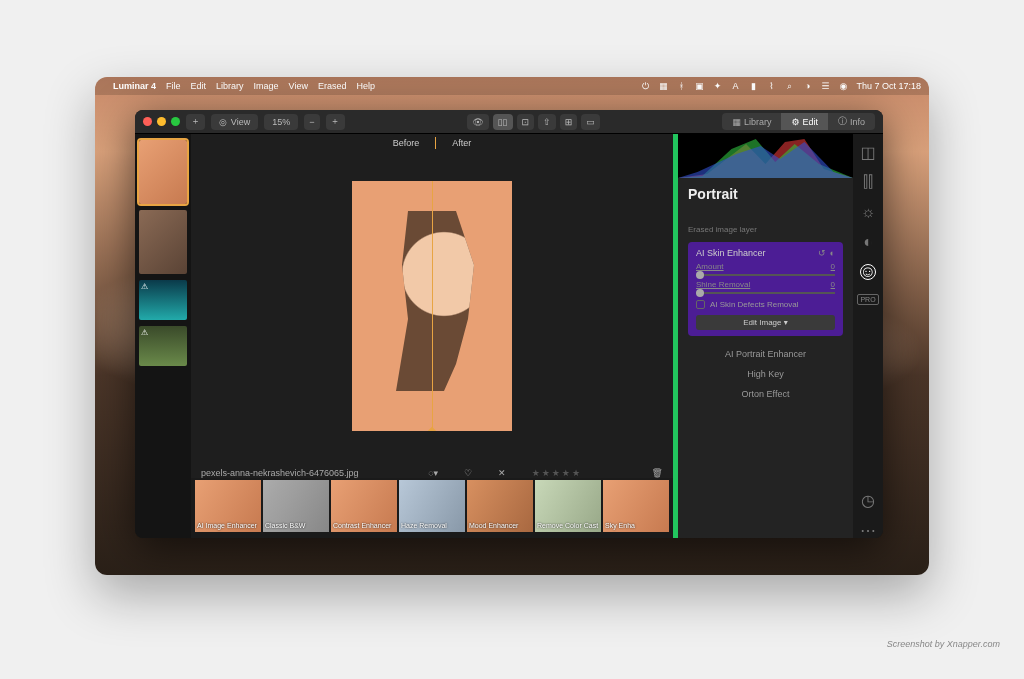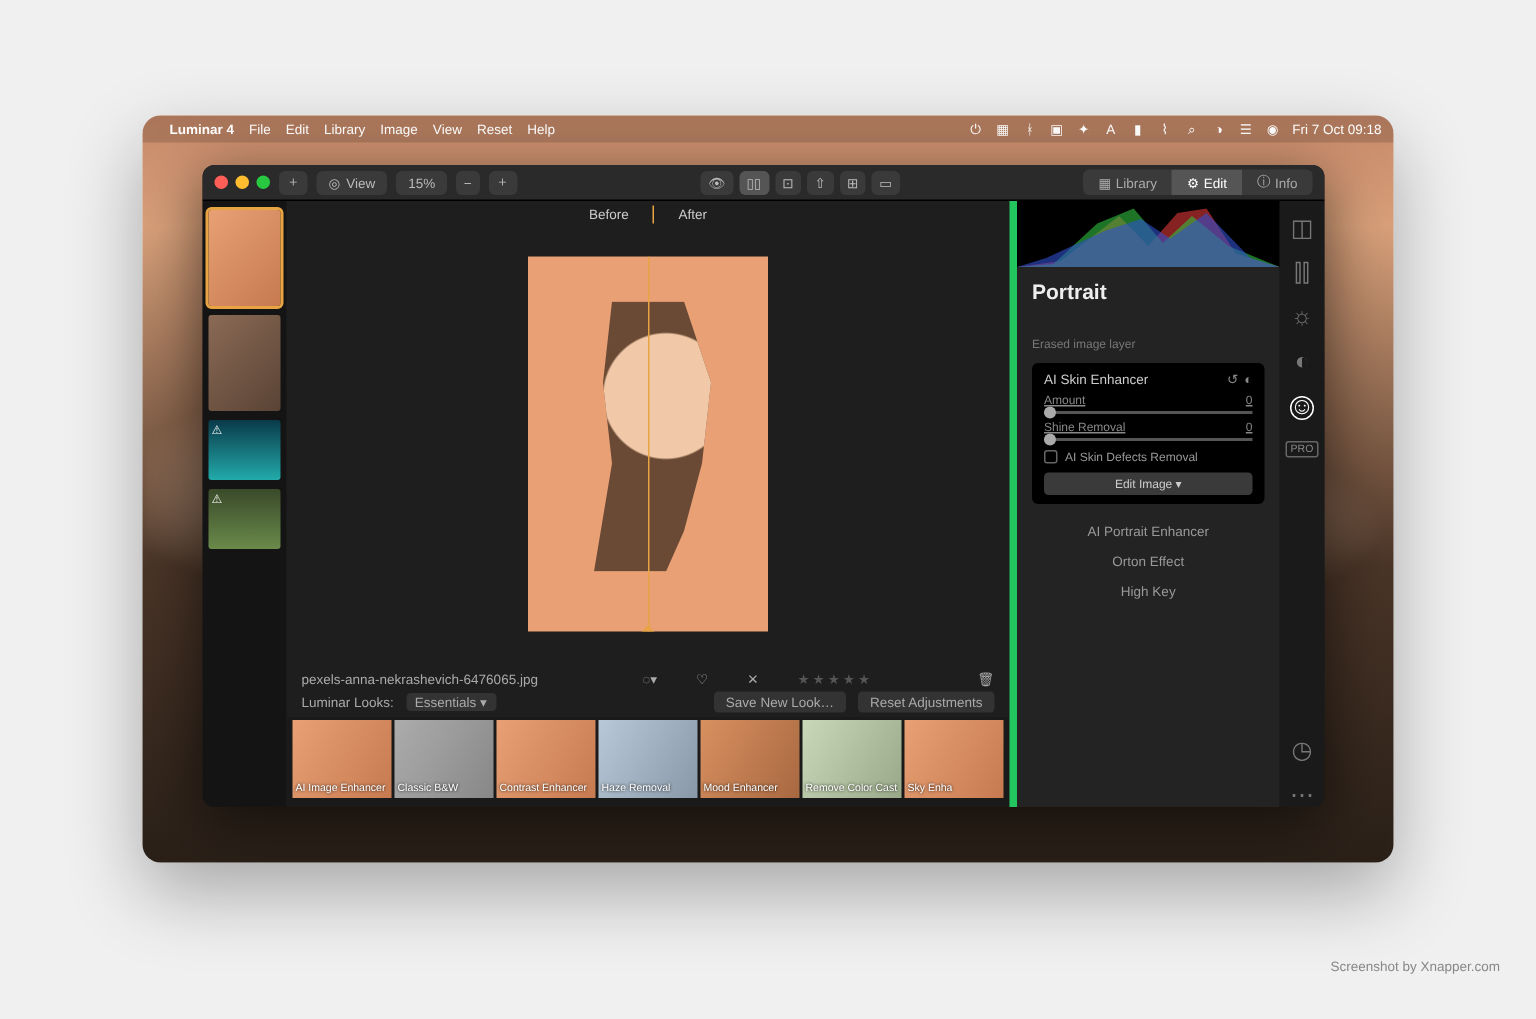--- a/index.html
+++ b/index.html
@@ -104,73 +104,73 @@
   .look.remove { background: linear-gradient(120deg,#c8d8b8,#98a888); }
   .look .lbl { position: absolute; left: 2px; bottom: 2px; right: 2px; line-height: 1.1; text-shadow: 0 0 2px #000; }
 
   
   .inspector { width: 180px; background: #232323; display: flex; flex-direction: column; border-left: 5px solid #22c55e; }
   .histogram { height: 44px; background: #000; position: relative; overflow: hidden; }
   .histogram svg { width: 100%; height: 100%; }
   .panel-body { flex: 1; padding: 8px 10px; color: #ccc; font-size: 10px; overflow-y: auto; }
   .panel-title { font-size: 14px; font-weight: 600; color: #eee; margin-bottom: 2px; }
   .panel-sub { font-size: 8px; color: #777; margin-bottom: 8px; margin-top: 23px; }
-  .tool-block { background: #000000; border-radius: 4px; padding: 6px 8px; margin-bottom: 8px; }
+  .tool-block { background: #4c1d95; border-radius: 4px; padding: 6px 8px; margin-bottom: 8px; }
   .tool-header { display: flex; align-items: center; font-size: 9px; color: #ccc; margin-bottom: 4px; }
   .tool-header .ticons { margin-left: auto; display: flex; gap: 4px; color: #888; }
   .slider-row { font-size: 8px; color: #888; margin-top: 4px; }
   .slider-row .srow { display: flex; justify-content: space-between; text-decoration: underline; }
   .slider-track { height: 2px; background: #555; margin-top: 3px; position: relative; }
   .slider-thumb { position: absolute; left: 0; top: -3px; width: 8px; height: 8px; border-radius: 50%; background: #aaa; }
   .checkbox-row { display: flex; align-items: center; gap: 5px; font-size: 8px; color: #999; margin-top: 6px; }
   .cb { width: 9px; height: 9px; border: 1px solid #666; border-radius: 2px; }
   .mask-btn { margin-top: 6px; background: #3a3a3a; color: #ccc; font-size: 8px; text-align: center; padding: 3px 0; border-radius: 3px; }
   .tool-link { font-size: 9px; color: #999; padding: 5px 2px; text-align: center; }
 
   
   .iconrail { width: 30px; background: #1a1a1a; display: flex; flex-direction: column; align-items: center; padding-top: 10px; gap: 14px; }
   .iconrail .ri { width: 16px; height: 16px; color: #777; display: flex; align-items: center; justify-content: center; }
   .iconrail .ri.active { color: #fff; border: 1px solid #fff; border-radius: 50%; padding: 2px; }
   .iconrail .pro { font-size: 7px; border: 1px solid #666; padding: 1px 2px; color: #888; border-radius: 2px; }
   .iconrail .spacer { flex: 1; }
 
-  .caption { position: absolute; right: 24px; bottom: 30px; font-size: 9px; color: #888; }
+  .caption { position: absolute; right: 24px; bottom: 30px; font-size: 9px; color: #888; font-style: italic; }
 </style>
 </head>
 <body>
 
 <div class="desktop">
   <div class="clouds"></div>
 
   <div class="mac-menubar">
     <div class="left">
       <span class="apple-logo"></span>
       <span class="menu-item" style="font-weight:600">Luminar 4</span>
       <span class="menu-item">File</span>
       <span class="menu-item">Edit</span>
       <span class="menu-item">Library</span>
       <span class="menu-item">Image</span>
       <span class="menu-item">View</span>
-      <span class="menu-item">Reset</span>
+      <span class="menu-item">Erased</span>
       <span class="menu-item">Help</span>
     </div>
     <div class="right">
       <span class="status-icon">⏻</span>
       <span class="status-icon">▦</span>
       <span class="status-icon">ᚼ</span>
       <span class="status-icon">▣</span>
       <span class="status-icon">✦</span>
       <span class="status-icon">A</span>
       <span class="status-icon">▮</span>
       <span class="status-icon">⌇</span>
       <span class="status-icon">⌕</span>
       <span class="status-icon">◑</span>
       <span class="status-icon">☰</span>
       <span class="status-icon">◉</span>
-      <span>Fri 7 Oct  09:18</span>
+      <span>Thu 7 Oct  17:18</span>
     </div>
   </div>
 
   <div class="app-window">
 
     <div class="titlebar">
       <div class="traffic">
         <span class="red"></span>
         <span class="yellow"></span>
         <span class="green"></span>
@@ -240,27 +240,20 @@
         </div>
         <div class="filename-row">
           <span>pexels-anna-nekrashevich-6476065.jpg</span>
           <span style="margin-left:auto">◌▾</span>
           <span>♡</span>
           <span>✕</span>
           <span class="stars">★★★★★</span>
           <span class="right">🗑</span>
         </div>
 
-        <div class="looks-meta">
-          <span>Luminar Looks:</span>
-          <span class="pill">Essentials ▾</span>
-          <span class="spacer"></span>
-          <span class="rbtn">Save New Look…</span>
-          <span class="rbtn">Reset Adjustments</span>
-        </div>
 
         <div class="looks-row">
           <div class="look">
               <span class="lbl">AI Image Enhancer</span>
             </div>
           <div class="look bw">
               <span class="lbl">Classic B&amp;W</span>
             </div>
           <div class="look">
               <span class="lbl">Contrast Enhancer</span>
@@ -319,22 +312,22 @@
                 </div>
             </div>
             <div class="checkbox-row">
               <span class="cb"></span>
               <span>AI Skin Defects Removal</span>
             </div>
             <div class="mask-btn">Edit Image ▾</div>
           </div>
 
           <div class="tool-link">AI Portrait Enhancer</div>
+          <div class="tool-link">High Key</div>
           <div class="tool-link">Orton Effect</div>
-          <div class="tool-link">High Key</div>
         </div>
       </div>
 
       <div class="iconrail">
         <div class="ri">◫</div>
         <div class="ri">⫿⫿</div>
         <div class="ri">☼</div>
         <div class="ri">◐</div>
         <div class="ri active">☺</div>
         <div class="pro">PRO</div>

